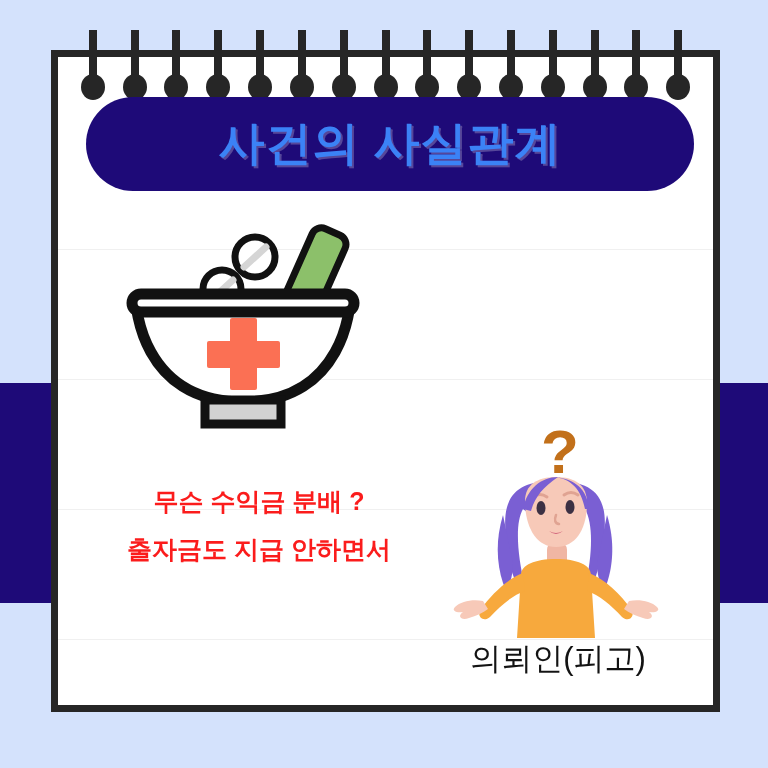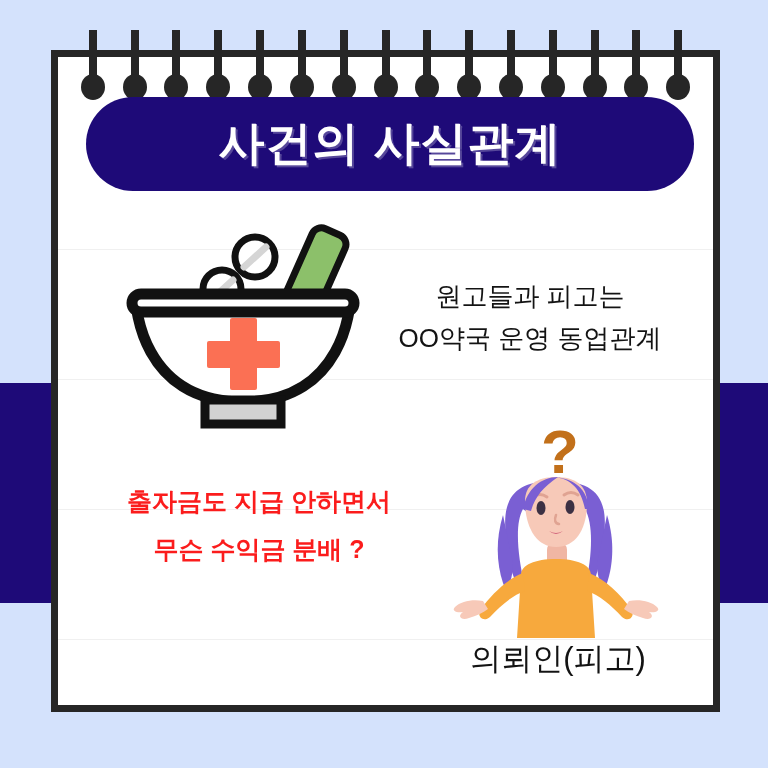--- a/index.html
+++ b/index.html
@@ -89,21 +89,21 @@
     width: 608px;
     height: 94px;
     background: #1e0a78;
     border-radius: 47px;
     display: flex;
     align-items: center;
     justify-content: center;
     z-index: 10;
   }
   .title-text {
-    color: #ffffff;
+    color: #3b82f6;
     font-size: 46px;
     font-weight: bold;
     letter-spacing: 1px;
     text-shadow: 2px 2px 0 rgba(255,255,255,0.25);
   }
 
   
   .mortar-wrap {
     position: absolute;
     left: 118px;
@@ -225,28 +225,24 @@
         <rect x="87" y="178" width="76" height="24" fill="#d2d2d2" stroke="#111111" stroke-width="9"></rect>
       </g>
 
       <g>
         <rect x="112" y="96" width="27" height="72" rx="2" fill="#fb7054"></rect>
         <rect x="89" y="119" width="73" height="27" rx="2" fill="#fb7054"></rect>
       </g>
     </svg>
   </div>
 
-  <div class="body-text">
-    <div>원고들과 피고는</div>
-    <div>OO약국 운영 동업관계</div>
-  </div>
 
   <div class="red-text">
+    <div>무슨 수익금 분배 ?</div>
     <div>출자금도 지급 안하면서</div>
-    <div>무슨 수익금 분배 ?</div>
   </div>
 
   <div class="woman-wrap">
     <svg viewBox="0 0 230 215" width="230" height="215" aria-hidden="true">
 
       <g>
         <text x="98" y="50" font-family="Liberation Sans, sans-serif" font-size="62" font-weight="bold" fill="#c2701a">?</text>
       </g>
 
       <g>

